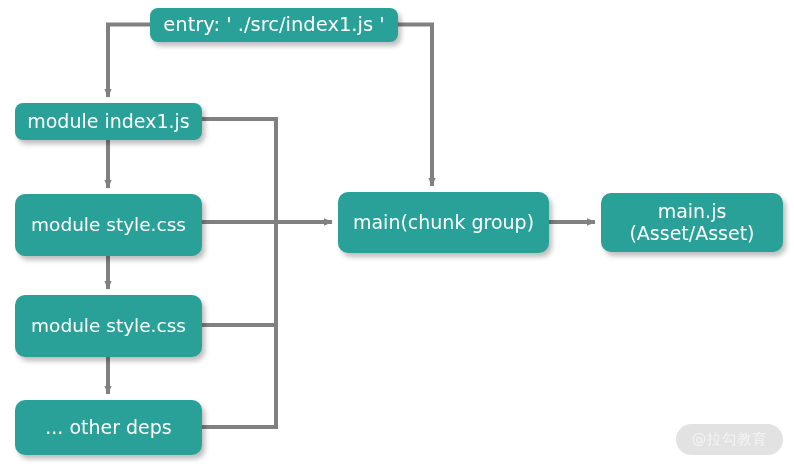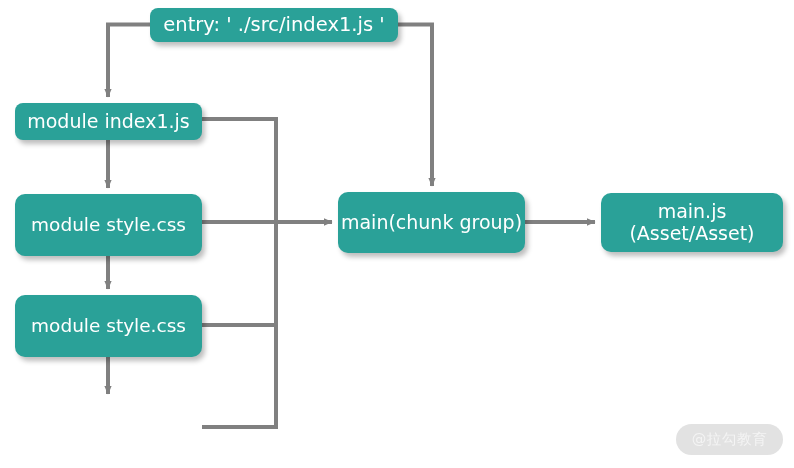--- a/index.html
+++ b/index.html
@@ -45,21 +45,21 @@
     display: block;
     white-space: nowrap;
   }
 
   
   #node-entry       { left: 150px; top: 8px;   width: 248px; height: 34px;  font-size: 19.5px; border-radius: 8px; }
   #node-index       { left: 15px;  top: 103px; width: 187px; height: 37px;  font-size: 19px;  border-radius: 8px; }
   #node-cssloader   { left: 15px;  top: 194px; width: 187px; height: 62px;  font-size: 18.5px; }
   #node-styleloader { left: 15px;  top: 295px; width: 187px; height: 62px;  font-size: 18.5px; }
   #node-otherdeps   { left: 15px;  top: 400px; width: 187px; height: 55px;  font-size: 19px;  }
-  #node-chunkgroup  { left: 338px; top: 192px; width: 187px; height: 61px;  font-size: 19px;  }
+  #node-chunkgroup  { left: 338px; top: 192px; width: 211px; height: 61px;  font-size: 19px;  }
   #node-bundle      { left: 601px; top: 193px; width: 182px; height: 59px;  font-size: 19px; justify-content: center;  }
 
   #watermark {
     position: absolute;
     left: 676px;
     top: 424px;
     width: 107px;
     height: 31px;
     border-radius: 16px;
     background: #e2e2e2;
@@ -117,20 +117,23 @@
   </div>
 
   <div class="node" id="node-cssloader">
     <span class="line">module style.css</span>
   </div>
 
   <div class="node" id="node-styleloader">
     <span class="line">module style.css</span>
   </div>
 
+  <div class="node" id="node-otherdeps">
+    <span class="line">... other deps</span>
+  </div>
 
   <div class="node" id="node-chunkgroup">
     <span class="line">main(chunk group)</span>
   </div>
 
   <div class="node" id="node-bundle">
     <span class="line">main.js</span>
     <span class="line">(Asset/Asset)</span>
   </div>
 

